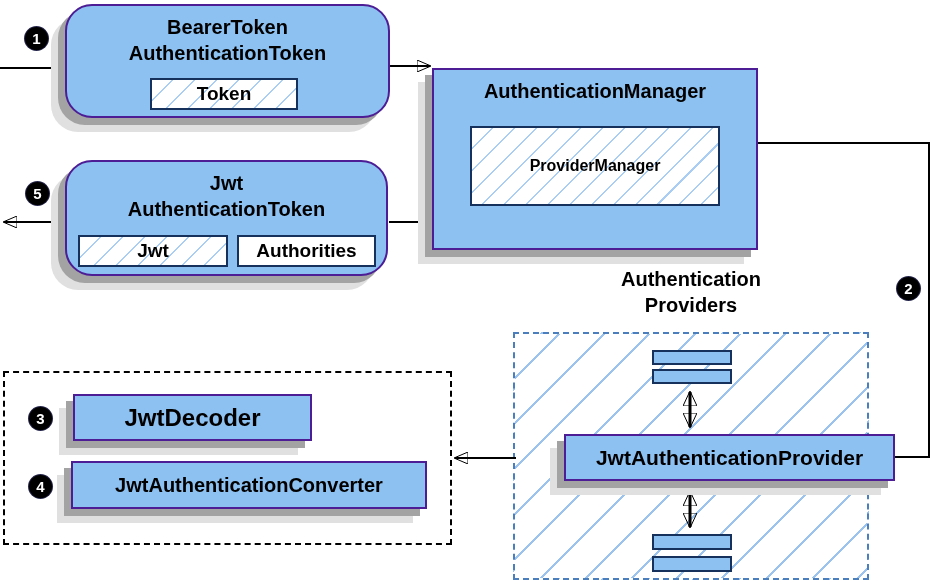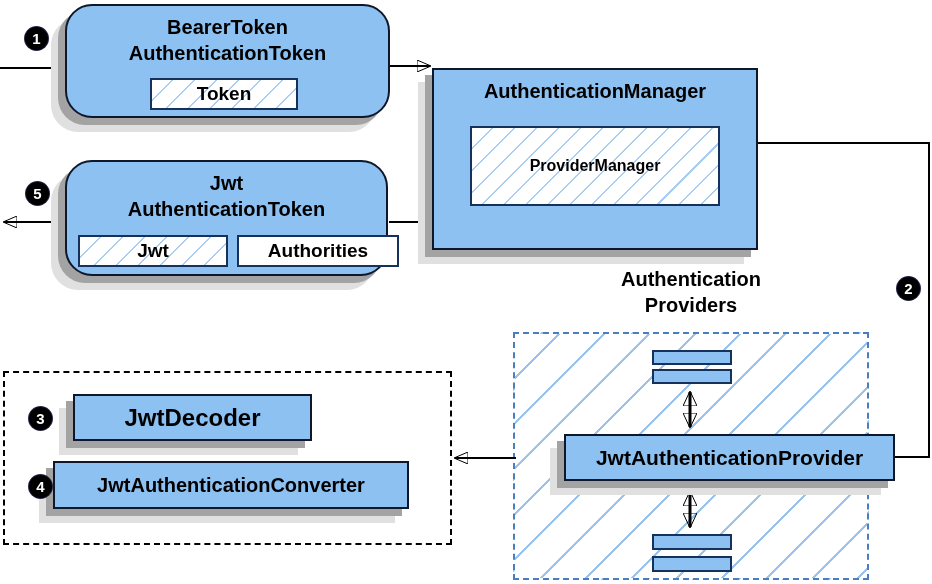--- a/index.html
+++ b/index.html
@@ -3,21 +3,21 @@
 <meta charset="utf-8">
 <style>
   html,body{margin:0;padding:0;background:#ffffff;}
   .canvas{
     position:relative;width:932px;height:584px;background:#ffffff;
     font-family:"Liberation Sans",sans-serif;font-weight:bold;color:#000;
     overflow:hidden;
   }
   
   .node{
-    position:absolute;background:#8CC1F1;border:2px solid #0f172a;
+    position:absolute;background:#8CC1F1;border:2px solid #4c1d95;
     box-sizing:border-box;z-index:10;text-align:center;
     box-shadow:-7px 7px 0 0 #A3A3A3,-14px 14px 0 0 #E0E0E0;
   }
   .rounded{border-radius:27px;}
   .node .title{font-size:20px;line-height:26px;}
   .pad-top{padding-top:8px;}
   .flex-center{display:flex;align-items:center;justify-content:center;}
   .chip{
     position:absolute;background:#ffffff;border:2px solid #16325C;
     box-sizing:border-box;display:flex;align-items:center;justify-content:center;
@@ -108,21 +108,21 @@
       <span>ProviderManager</span>
     </div>
   </div>
 
   <div class="node rounded pad-top" style="left:65px;top:160px;width:323px;height:116px;">
     <div class="title">Jwt</div>
     <div class="title">AuthenticationToken</div>
     <div class="chip hatch-sm" style="left:11px;top:73px;width:150px;height:32px;">
       <span>Jwt</span>
     </div>
-    <div class="chip" style="left:170px;top:73px;width:162px;height:32px;">
+    <div class="chip" style="left:170px;top:73px;width:139px;height:32px;">
       <span>Authorities</span>
     </div>
   </div>
 
   <div class="group-label" style="left:553px;top:266px;width:276px;">
     <div>Authentication</div>
     <div>Providers</div>
   </div>
 
   <div class="area area-blue hatch-lg" style="left:513px;top:332px;width:356px;height:248px;"></div>
@@ -135,17 +135,17 @@
   <div class="node flex-center" style="left:528px;top:434px;width:331px;height:47px;font-size:21px;margin-left:36px;">
     <span>JwtAuthenticationProvider</span>
   </div>
 
   <div class="area area-black" style="left:3px;top:371px;width:449px;height:174px;"></div>
 
   <div class="node flex-center" style="left:73px;top:394px;width:239px;height:47px;font-size:24px;">
     <span>JwtDecoder</span>
   </div>
 
-  <div class="node flex-center" style="left:53px;top:461px;width:356px;height:48px;font-size:20px;">
+  <div class="node flex-center" style="left:71px;top:461px;width:356px;height:48px;font-size:20px;">
     <span>JwtAuthenticationConverter</span>
   </div>
 
 </div>
 
 </body></html>

